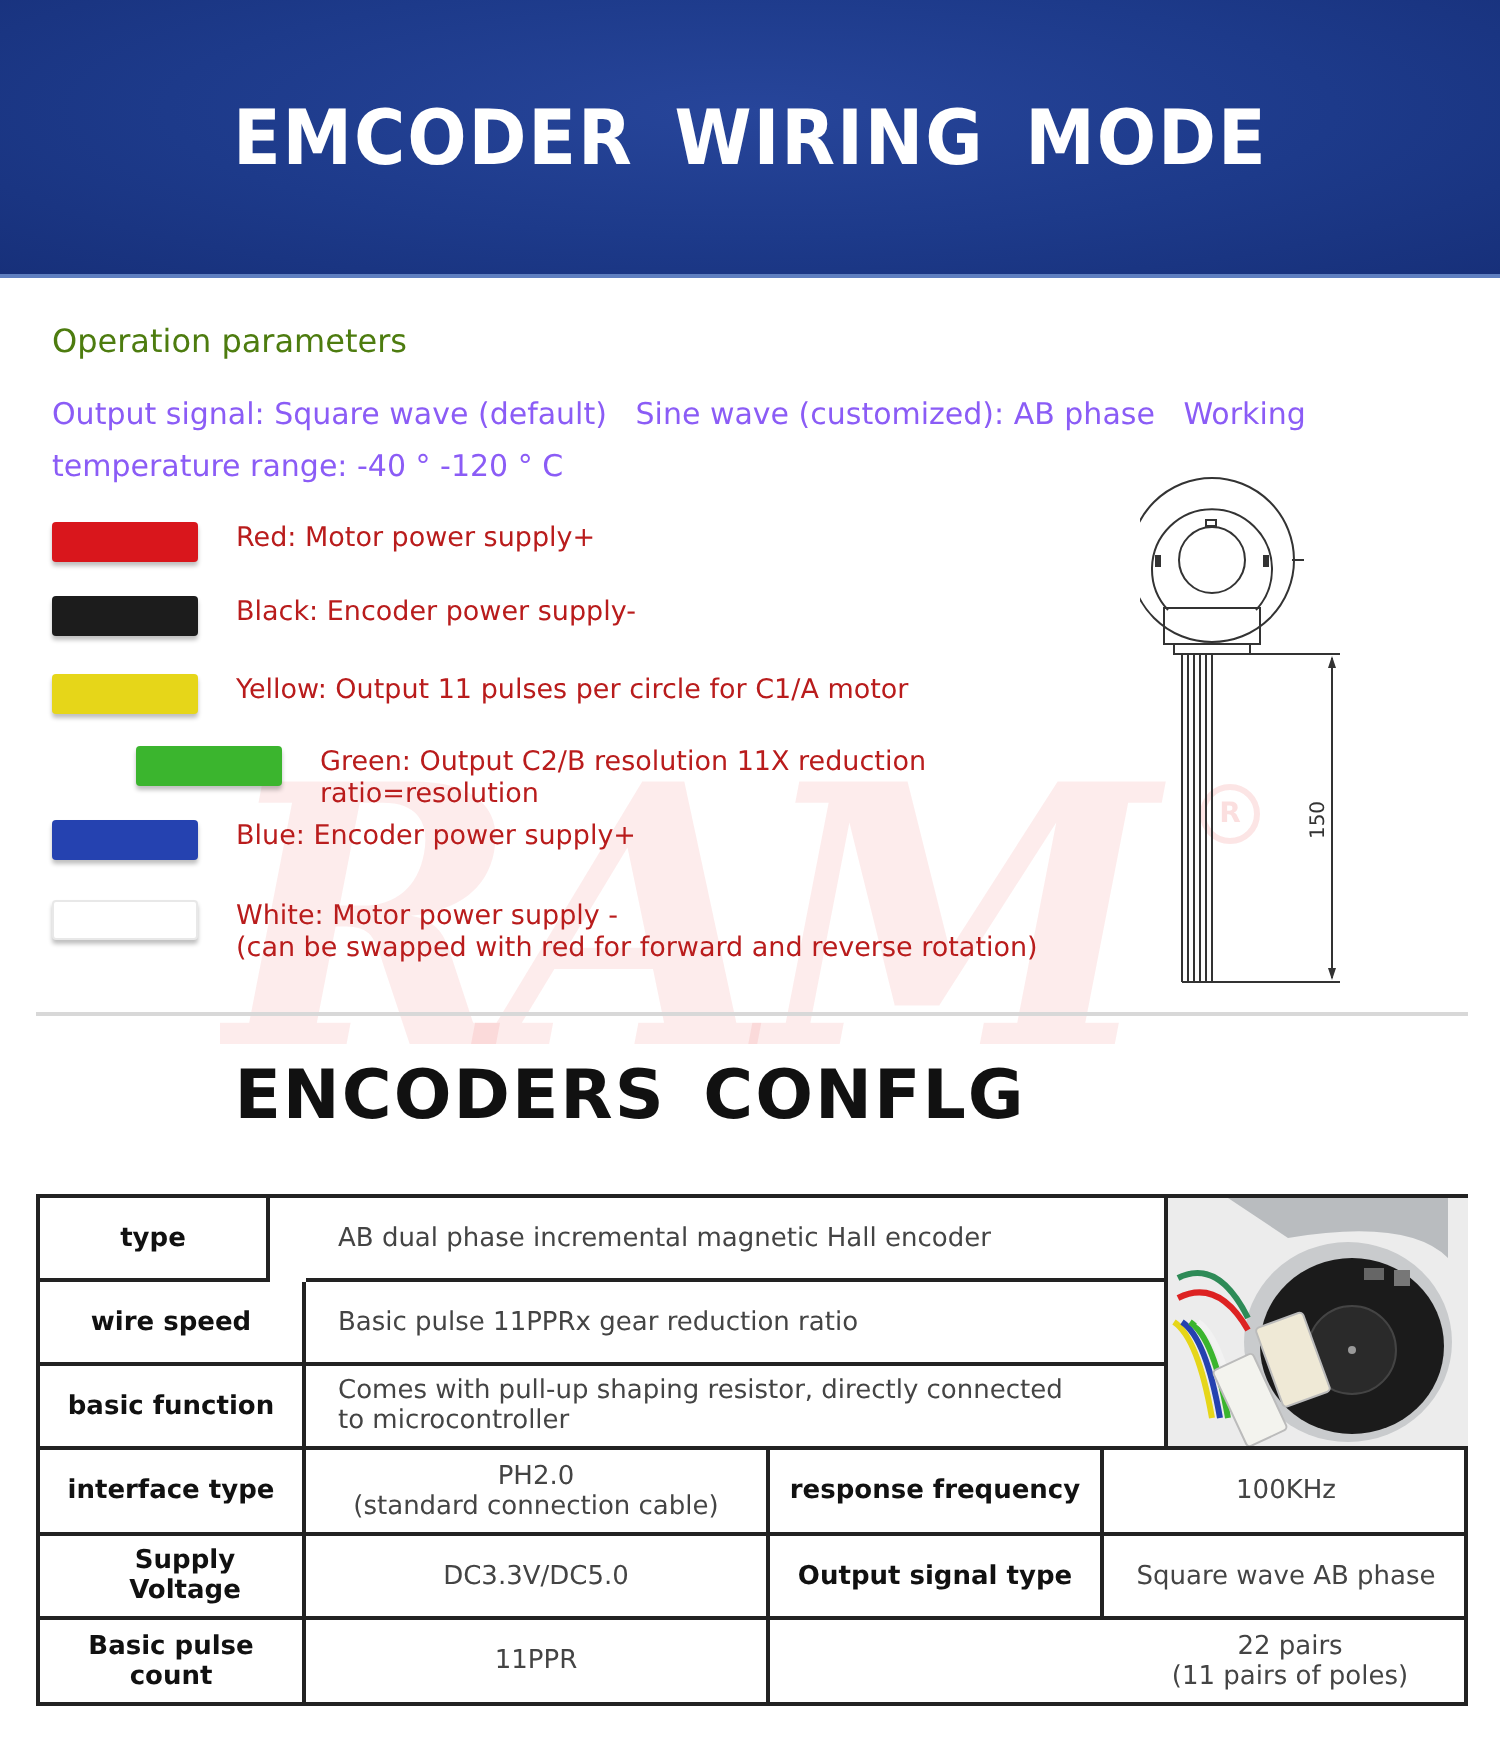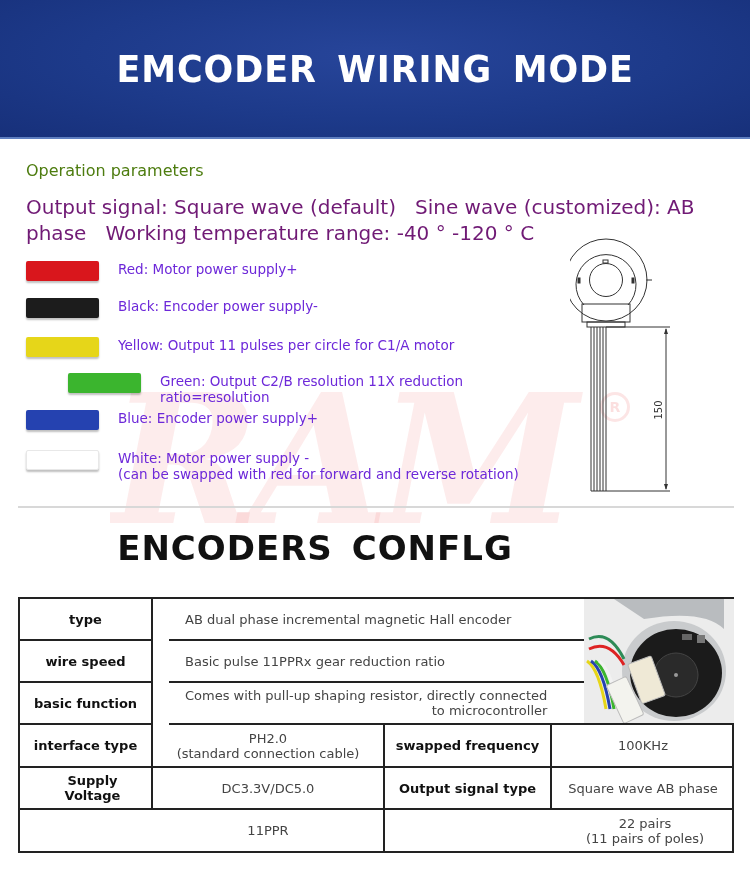--- a/index.html
+++ b/index.html
@@ -25,32 +25,32 @@
   }
   .watermark-r {
     position: absolute; left: 600px; top: 392px; width: 30px; height: 30px;
     border: 3px solid rgba(230, 40, 40, 0.12); border-radius: 50%;
     color: rgba(230, 40, 40, 0.15); font-size: 14px; font-weight: bold;
     display: flex; align-items: center; justify-content: center;
   }
 
   .op-title { position: absolute; left: 26px; top: 161px; font-size: 16px; color: #4d7c0f; }
   .op-red {
-    position: absolute; left: 26px; top: 194px; width: 700px; font-size: 20px;
-    line-height: 26px; color: #701a75; white-space: pre-wrap;
+    position: absolute; left: 26px; top: 194px; width: 700px; font-size: 15px;
+    line-height: 26px; color: #8b5cf6; white-space: pre-wrap;
   }
 
   .wire-list { position: absolute; left: 26px; top: 261px; width: 530px; }
   .wire-row { position: absolute; left: 0; width: 530px; display: flex; align-items: flex-start; }
   .swatch {
     width: 73px; height: 20px; border-radius: 2px; flex: 0 0 73px;
     box-shadow: 0 2px 2px rgba(0,0,0,0.25);
   }
   .swatch.white { border: 1px solid #e8e8e8; }
-  .wire-label { margin-left: 19px; font-size: 13.5px; line-height: 16px; color: #6d28d9; white-space: pre-wrap; }
+  .wire-label { margin-left: 19px; font-size: 13.5px; line-height: 16px; color: #b91c1c; white-space: pre-wrap; }
 
   .diagram { position: absolute; left: 570px; top: 238px; width: 110px; height: 260px; }
 
   .divider { position: absolute; left: 18px; top: 506px; width: 716px; height: 2px; background: #d8d8d8; }
 
   .section-title {
     position: absolute; left: 0; top: 528px; width: 630px; text-align: center;
     font-size: 34px; font-weight: bold; color: #111; letter-spacing: 1px; word-spacing: 6px;
   }
 
@@ -58,21 +58,21 @@
     position: absolute; left: 18px; top: 597px; width: 716px; height: 256px;
     border: 2px solid #222;
   }
   .cell {
     position: absolute; display: flex; align-items: center; justify-content: center;
     font-size: 13px; line-height: 15px; text-align: center; white-space: pre-wrap;
     border-right: 2px solid #222; border-bottom: 2px solid #222; padding: 0 6px;
   }
   .cell.label { color: #111; font-weight: bold; }
   .cell.val { color: #444; }
-  .cell.left { justify-content: flex-start; text-align: right; padding-left: 16px; margin-left: 16px; }
+  .cell.left { justify-content: flex-start; text-align: left; padding-left: 16px; }
   .cell.noright { border-right: none; }
   .cell.nobottom { border-bottom: none; }
 
   .photo {
     position: absolute; left: 564px; top: 0; width: 150px; height: 126px;
     background: #eeeeee; border-bottom: 2px solid #222; overflow: hidden;
   }
 </style>
 </head>
 <body>
@@ -142,21 +142,21 @@
   <polygon points="96,252 94,246 98,246" fill="#333"></polygon>
   <text x="0" y="0" transform="translate(92,172) rotate(-90)" font-family="DejaVu Sans, sans-serif" font-size="10" fill="#333" text-anchor="middle">150</text>
 </svg>
 
 <div class="divider"></div>
 
 <div class="section-title">ENCODERS CONFLG</div>
 
 <div class="spec">
 
-  <div class="cell label" style="left:0;top:0;width:133px;height:42px;">type</div>
+  <div class="cell label" style="left:0;top:0;width:115px;height:42px;">type</div>
   <div class="cell val left" style="left:133px;top:0;width:431px;height:42px;">AB dual phase incremental magnetic Hall encoder</div>
 
   <div class="cell label" style="left:0;top:42px;width:133px;height:42px;">wire speed</div>
   <div class="cell val left" style="left:133px;top:42px;width:431px;height:42px;">Basic pulse 11PPRx gear reduction ratio</div>
 
   <div class="cell label" style="left:0;top:84px;width:133px;height:42px;text-align:right;">basic function</div>
   <div class="cell val left" style="left:133px;top:84px;width:431px;height:42px;">Comes with pull-up shaping resistor, directly connected
 to microcontroller</div>
 
   <div class="photo">
@@ -176,24 +176,25 @@
       <path d="M11 62 Q23 70 30 110" stroke="#3bb52e" stroke-width="3" fill="none"></path>
       <path d="M15 62 Q27 70 34 110" stroke="#f2f2f2" stroke-width="3" fill="none"></path>
       <rect x="30" y="80" width="22" height="42" rx="2" fill="#f3f3ee" stroke="#bbb" transform="rotate(-25 41 101)"></rect>
       <rect x="50" y="60" width="25" height="42" rx="2" fill="#efe9d6" stroke="#bbb" transform="rotate(-20 62 81)"></rect>
     </svg>
   </div>
 
   <div class="cell label" style="left:0;top:126px;width:133px;height:43px;">interface type</div>
   <div class="cell val" style="left:133px;top:126px;width:232px;height:43px;">PH2.0
 (standard connection cable)</div>
-  <div class="cell label" style="left:365px;top:126px;width:167px;height:43px;">swapped frequency</div>
+  <div class="cell label" style="left:365px;top:126px;width:167px;height:43px;">response frequency</div>
   <div class="cell val noright" style="left:532px;top:126px;width:182px;height:43px;">100KHz</div>
 
   <div class="cell label" style="left:0;top:169px;width:133px;height:42px;padding-left:20px;">Supply Voltage</div>
   <div class="cell val" style="left:133px;top:169px;width:232px;height:42px;">DC3.3V/DC5.0</div>
   <div class="cell label" style="left:365px;top:169px;width:167px;height:42px;">Output signal type</div>
   <div class="cell val noright" style="left:532px;top:169px;width:182px;height:42px;">Square wave AB phase</div>
 
+  <div class="cell label nobottom" style="left:0;top:211px;width:133px;height:41px;">Basic pulse count</div>
   <div class="cell val nobottom" style="left:133px;top:211px;width:232px;height:41px;">11PPR</div>
   <div class="cell val noright nobottom" style="left:532px;top:211px;width:186px;height:41px;">22 pairs
 (11 pairs of poles)</div>
 </div>
 
 </body></html>

